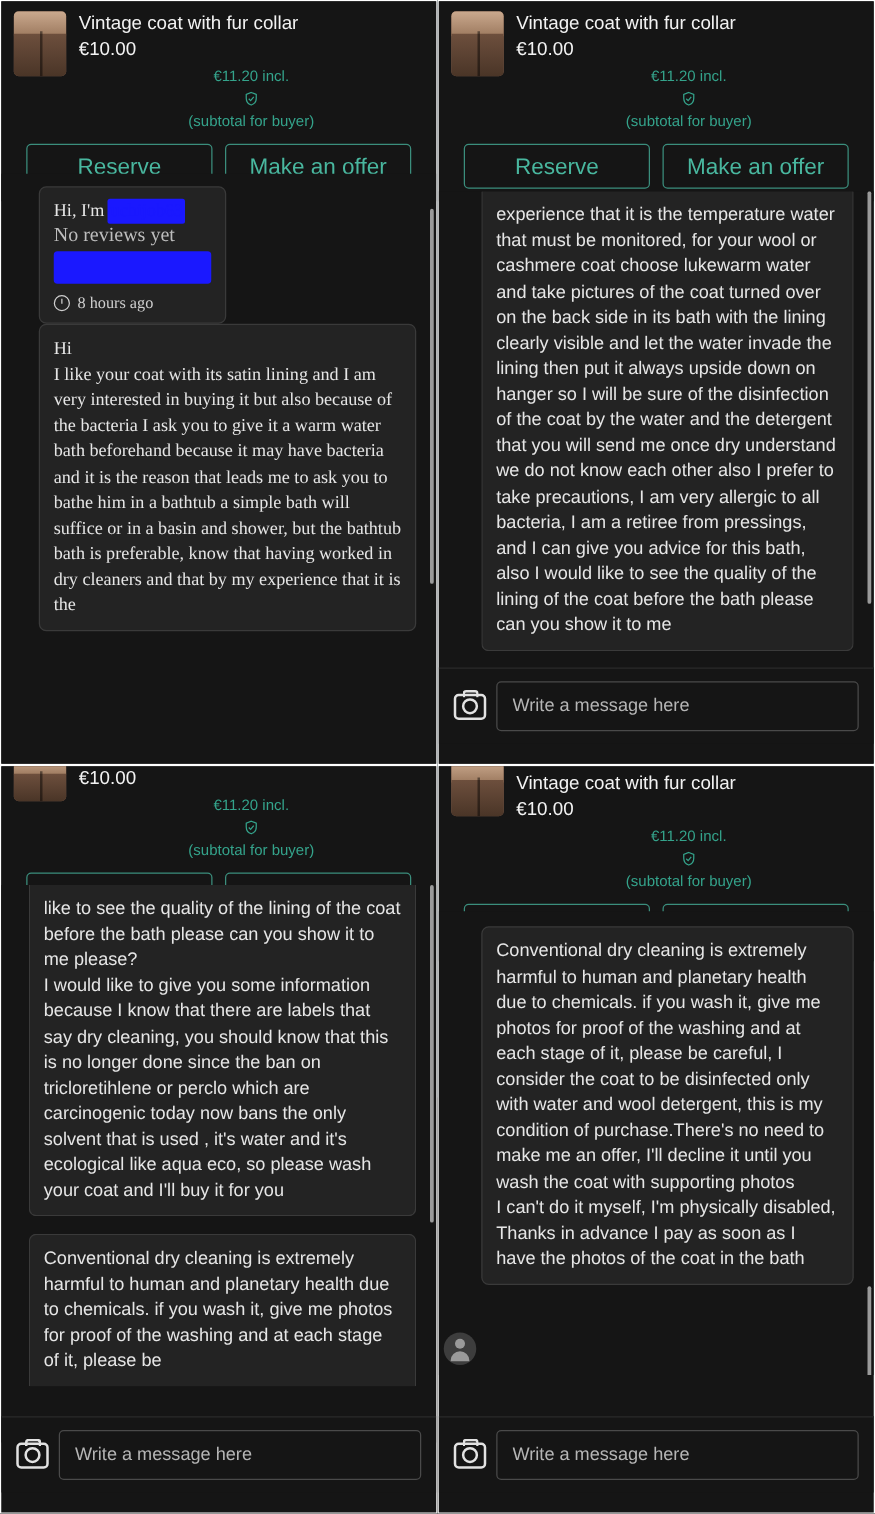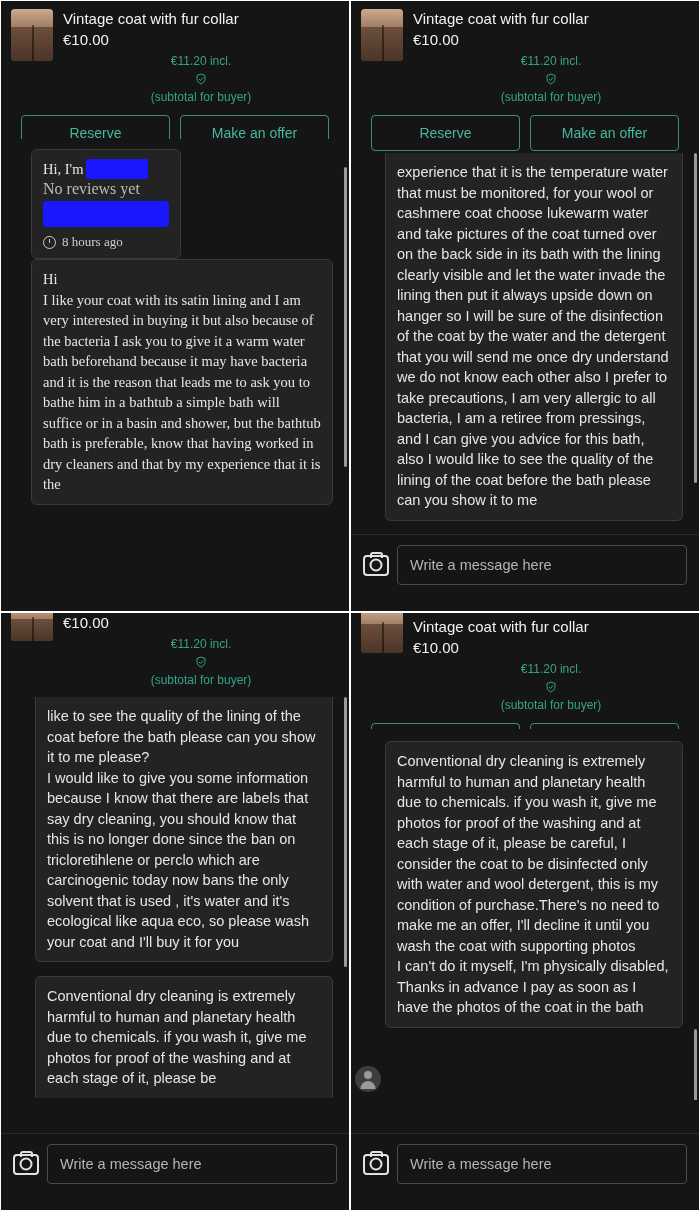--- a/index.html
+++ b/index.html
@@ -85,21 +85,21 @@
     display: flex;
     gap: 10px;
     padding: 10px 10px 10px 10px;
   }
   .btn {
     flex: 1 1 0;
     border: 1px solid #3b8e7d;
     color: #49b79f;
     background: transparent;
     border-radius: 4px;
-    font-size: 14px;
+    font-size: 18px;
     line-height: 18px;
     padding: 8px 4px;
     text-align: center;
     font-family: "Liberation Sans", sans-serif;
   }
   
   .conv {
     position: absolute;
     left: 0; right: 0;
     background: #151515;
@@ -379,21 +379,21 @@
             <span>(subtotal for buyer)</span>
           </div>
         </div>
       </div>
       <div class="btn-row">
         <div class="btn">Reserve</div>
         <div class="btn">Make an offer</div>
       </div>
     </div>
 
-    <div class="conv" style="top:84px; bottom:56px; padding:0 16px 0 34px;">
+    <div class="conv" style="top:95px; bottom:56px; padding:0 16px 0 22px;">
       <div class="scrollbar" style="top:0px; height:270px;"></div>
       <div class="bubble" style="border-top:none;border-radius:0 0 6px 6px;">like to see the quality of the lining of the coat before the bath please can you show it to me please?
 I would like to give you some information because I know that there are labels that say dry cleaning, you should know that this is no longer done since the ban on tricloretihlene or perclo which are carcinogenic today now bans the only solvent that is used , it's water and it's ecological like aqua eco, so please wash your coat and I'll buy it for you</div>
       <div class="bubble" style="margin-top:14px;border-bottom:none;border-radius:6px 6px 0 0;">Conventional dry cleaning is extremely harmful to human and planetary health due to chemicals. if you wash it, give me photos for proof of the washing and at each stage of it, please be</div>
     </div>
 
     <div class="composer">
       <span class="cam"></span>
       <input class="msg-input" placeholder="Write a message here" style="">
     </div>

